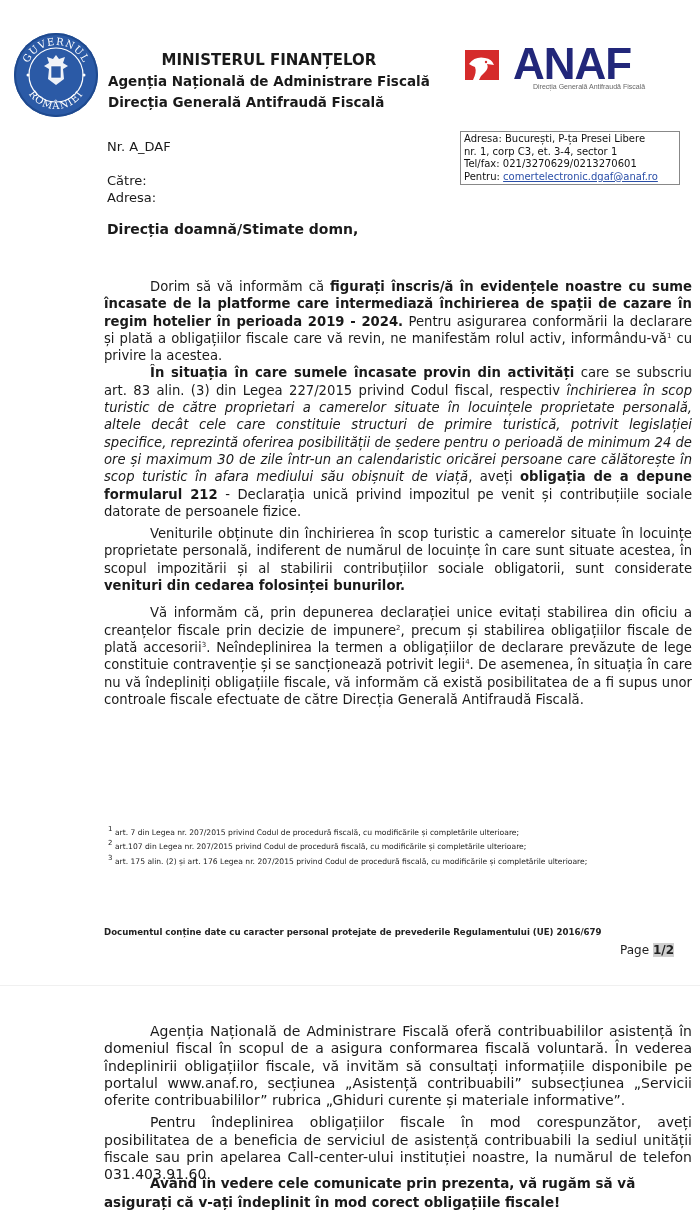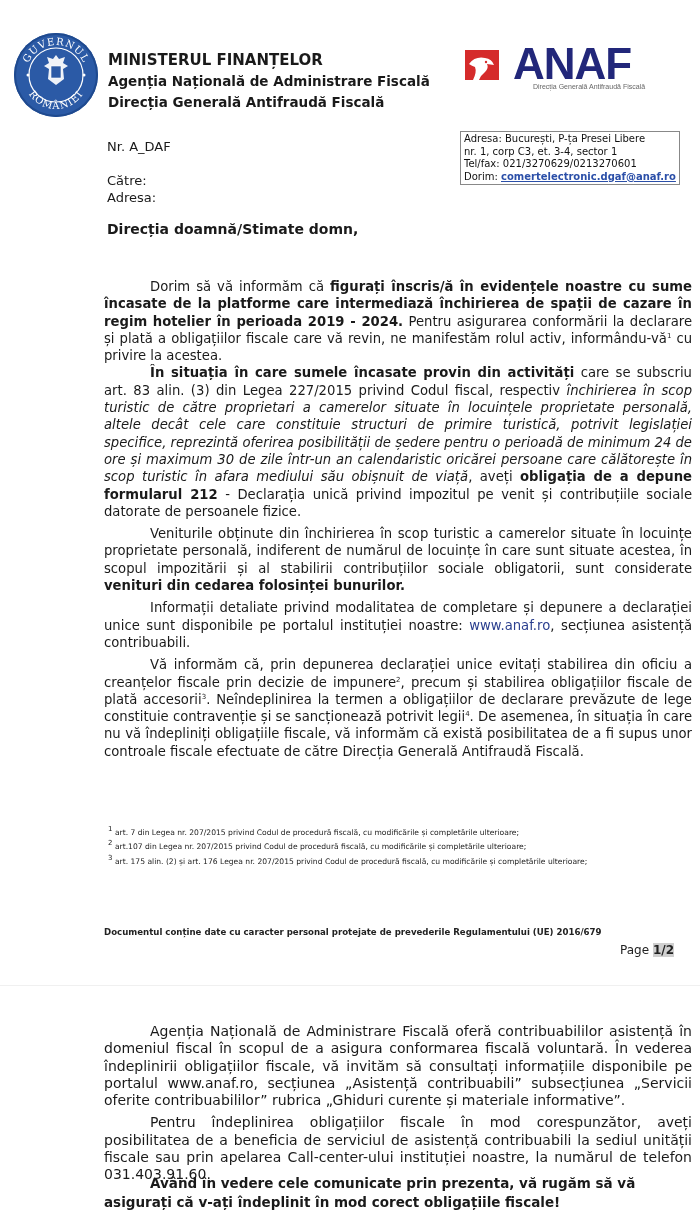--- a/index.html
+++ b/index.html
@@ -7,31 +7,31 @@
     width:700px; height:1229px; background:#ffffff; position:relative; overflow:hidden;
     font-family:"DejaVu Sans", sans-serif; color:#1a1a1a;
   }
   .abs { position:absolute; }
   .emblem {
     left:14px; top:33px; width:84px; height:84px; border-radius:50%;
     background:#2b5aa6; box-shadow: inset 0 0 0 3px #1f4a8f;
   }
   .emblem svg { width:84px; height:84px; display:block; }
   .ministry { left:108px; top:50px; line-height:21px; font-size:14px; }
-  .ministry .l1 { font-weight:bold; font-size:15px; }
+  .ministry .l1 { font-weight:bold; font-size:15px;text-align:center; }
   .ministry .l2, .ministry .l3 { font-weight:bold; font-size:13.5px; }
   .anaf-logo { left:465px; top:48px; }
   .anaf-box { position:absolute; left:0; top:2px; width:34px; height:30px; background:#d52b2b; }
   .anaf-text { position:absolute; left:40px; top:-9px; font-family:"Liberation Sans", sans-serif; font-weight:bold; font-size:44px; letter-spacing:-1px; color:#22277a; line-height:50px;margin-left:8px; }
   .anaf-sub { position:absolute; left:68px; top:35px; font-size:7px; color:#666; white-space:nowrap; font-family:"Liberation Sans", sans-serif; }
   .addr {
     left:460px; top:131px; width:212px; border:1px solid #888; padding:1px 3px;
     font-size:10px; line-height:12.5px; color:#111;
   }
-  .addr .email { color:#2b4fa8; text-decoration:underline;font-weight:bold; }
+  .addr .email { color:#2b4fa8; text-decoration:underline; }
   .nr { left:107px; top:139px; font-size:13px; }
   .catre { left:107px; top:172px; font-size:13px; line-height:17px; }
   .greet { left:107px; top:221px; font-size:14px; font-weight:bold; }
   .body1 { left:104px; top:278px; width:588px; font-size:13.2px; line-height:17.3px; text-align:justify; }
   .para { margin:0; }
   .para.ind { text-indent:46px; }
   .gap { height:5px; }
   .b { font-weight:bold; }
   .i { font-style:italic; }
   .link { color:#2b3f8f; }
@@ -78,21 +78,21 @@
     </svg>
   </div>
   <div class="anaf-text">ANAF</div>
   <div class="anaf-sub">Direcția Generală Antifraudă Fiscală</div>
 </div>
 
 <div class="abs addr">
   <div>Adresa: București, P-ța Presei Libere</div>
   <div>nr. 1, corp C3, et. 3-4, sector 1</div>
   <div>Tel/fax: 021/3270629/0213270601</div>
-  <div><span>Dorim: </span><span class="email">comertelectronic.dgaf@anaf.ro</span></div>
+  <div><span>Pentru: </span><span class="email">comertelectronic.dgaf@anaf.ro</span></div>
 </div>
 
 <div class="abs nr">Nr. A_DAF</div>
 <div class="abs catre">
   <div>Către:</div>
   <div>Adresa:</div>
 </div>
 
 <div class="abs greet">Direcția doamnă/Stimate domn,</div>
 
@@ -101,23 +101,20 @@
     <span>Dorim să vă informăm că </span><span class="b">figurați înscris/ă în evidențele noastre cu sume încasate de la platforme care intermediază închirierea de spații de cazare în regim hotelier în perioada 2019 - 2024.</span><span> Pentru asigurarea conformării la declarare și plată a obligațiilor fiscale care vă revin, ne manifestăm rolul activ, informându-vă</span><sup>1</sup><span> cu privire la acestea.</span>
   </p>
   <p class="para ind">
     <span class="b">În situația în care sumele încasate provin din activități</span><span> care se subscriu art. 83 alin. (3) din Legea 227/2015 privind Codul fiscal, respectiv </span><span class="i">închirierea în scop turistic de către proprietari a camerelor situate în locuințele proprietate personală, altele decât cele care constituie structuri de primire turistică, potrivit legislației specifice, reprezintă oferirea posibilității de ședere pentru o perioadă de minimum 24 de ore și maximum 30 de zile într-un an calendaristic oricărei persoane care călătorește în scop turistic în afara mediului său obișnuit de viață</span><span>, aveți </span><span class="b">obligația de a depune formularul 212</span><span> - Declarația unică privind impozitul pe venit și contribuțiile sociale datorate de persoanele fizice.</span>
   </p>
   <div class="gap"></div>
   <p class="para ind">
     <span>Veniturile obținute din închirierea în scop turistic a camerelor situate în locuințe proprietate personală, indiferent de numărul de locuințe în care sunt situate acestea, în scopul impozitării și al stabilirii contribuțiilor sociale obligatorii, sunt considerate </span><span class="b">venituri din cedarea folosinței bunurilor.</span>
   </p>
   <div class="gap"></div>
-  <p class="para ind">
-    <span>Informații detaliate privind modalitatea de completare și depunere a declarației unice sunt disponibile pe portalul instituției noastre: </span><span class="link">www.anaf.ro</span><span>, secțiunea asistență contribuabili.</span>
-  </p>
   <div class="gap"></div>
   <p class="para ind">
     <span>Vă informăm că, prin depunerea declarației unice evitați stabilirea din oficiu a creanțelor fiscale prin decizie de impunere</span><sup>2</sup><span>, precum și stabilirea obligațiilor fiscale de plată accesorii</span><sup>3</sup><span>. Neîndeplinirea la termen a obligațiilor de declarare prevăzute de lege constituie contravenție și se sancționează potrivit legii</span><sup>4</sup><span>. De asemenea, în situația în care nu vă îndepliniți obligațiile fiscale, vă informăm că există posibilitatea de a fi supus unor controale fiscale efectuate de către Direcția Generală Antifraudă Fiscală.</span>
   </p>
 </div>
 
 <div class="abs foot">
   <div><sup>1</sup> <span>art. 7 din Legea nr. 207/2015 privind Codul de procedură fiscală, cu modificările și completările ulterioare;</span></div>
   <div><sup>2</sup> <span>art.107 din Legea nr. 207/2015 privind Codul de procedură fiscală, cu modificările și completările ulterioare;</span></div>
   <div><sup>3</sup> <span>art. 175 alin. (2) și art. 176 Legea nr. 207/2015 privind Codul de procedură fiscală, cu modificările și completările ulterioare;</span></div>

